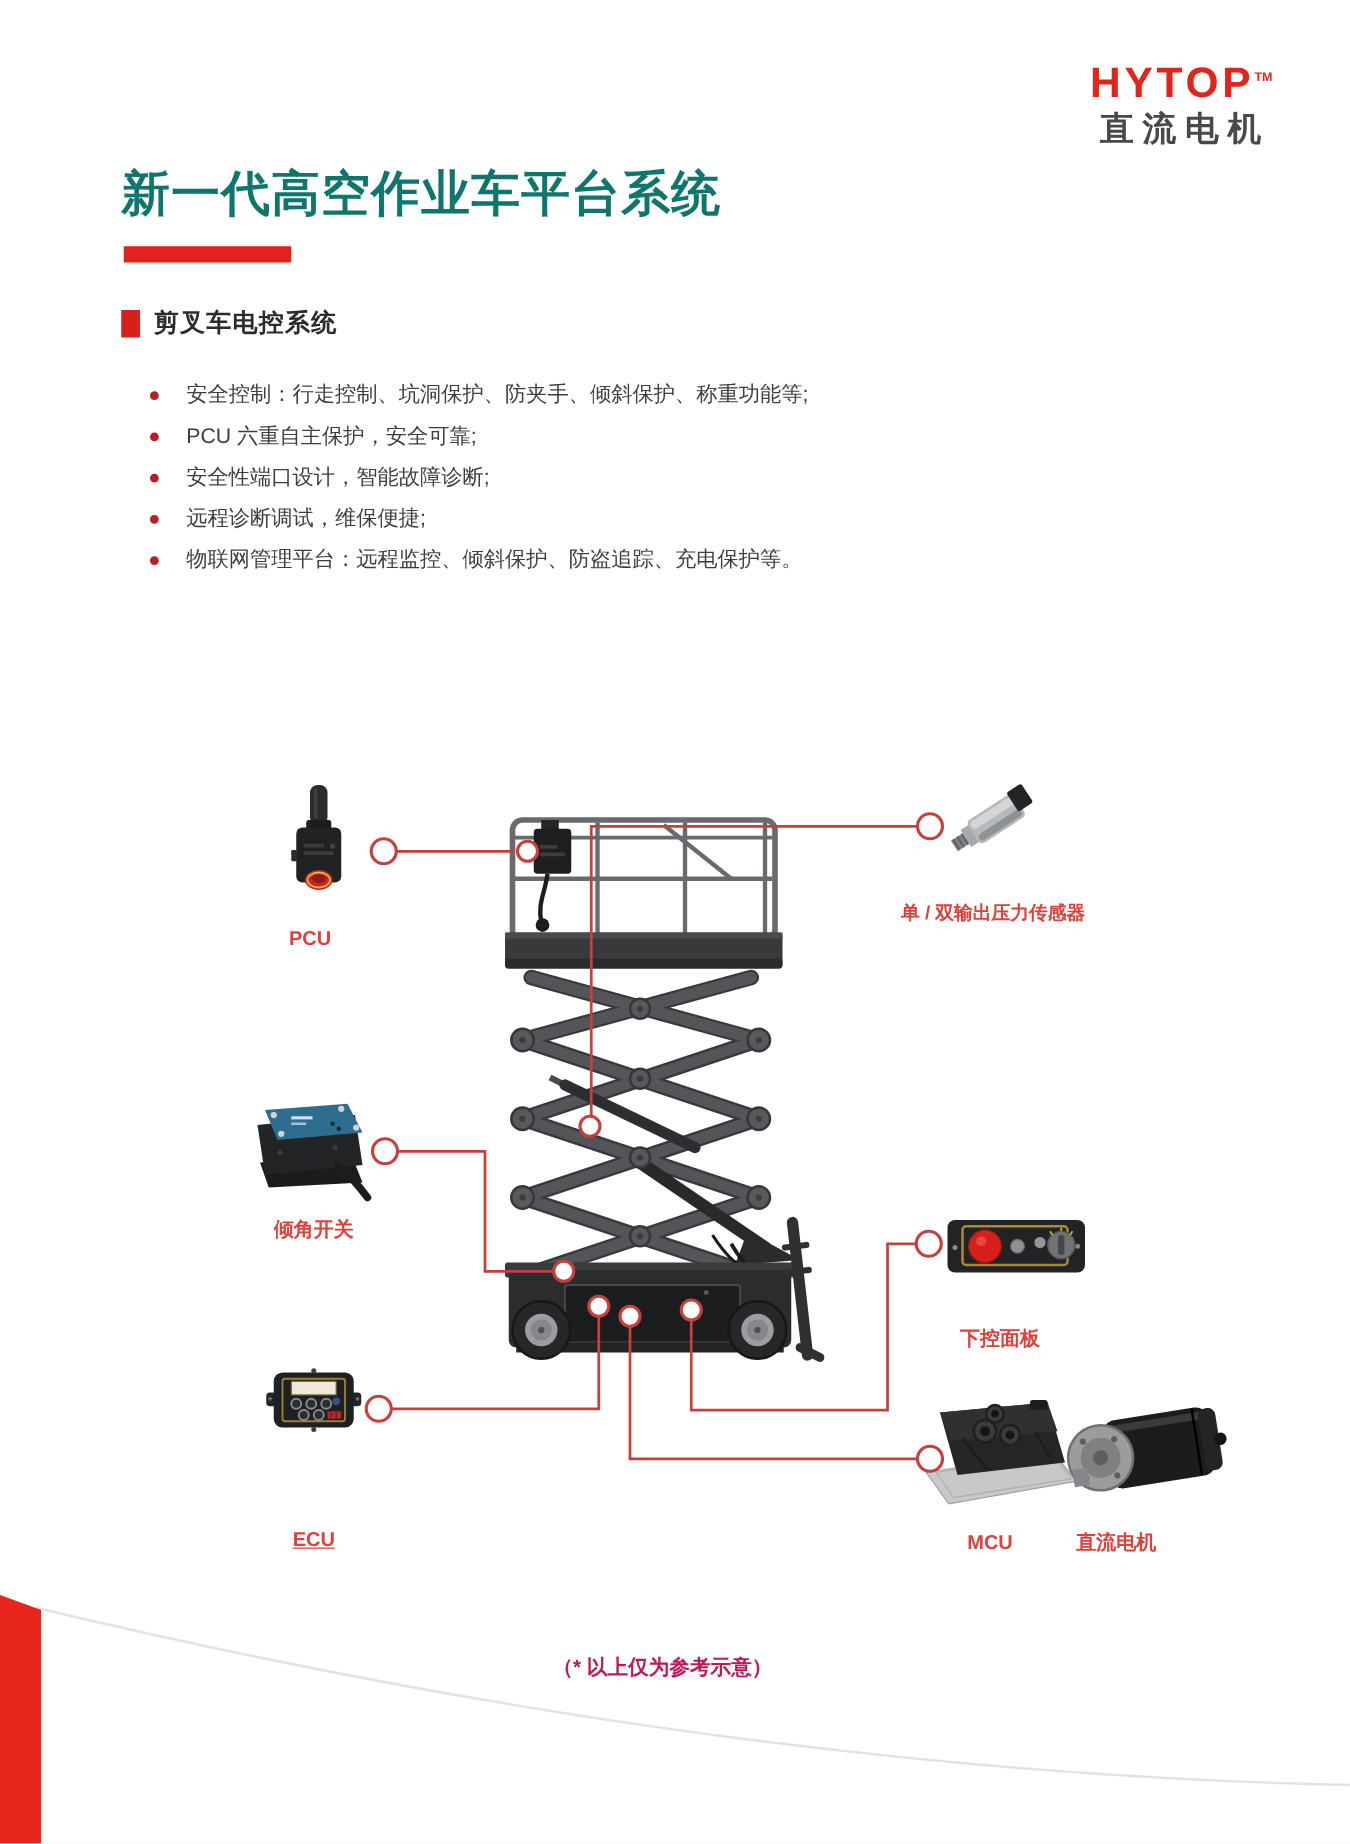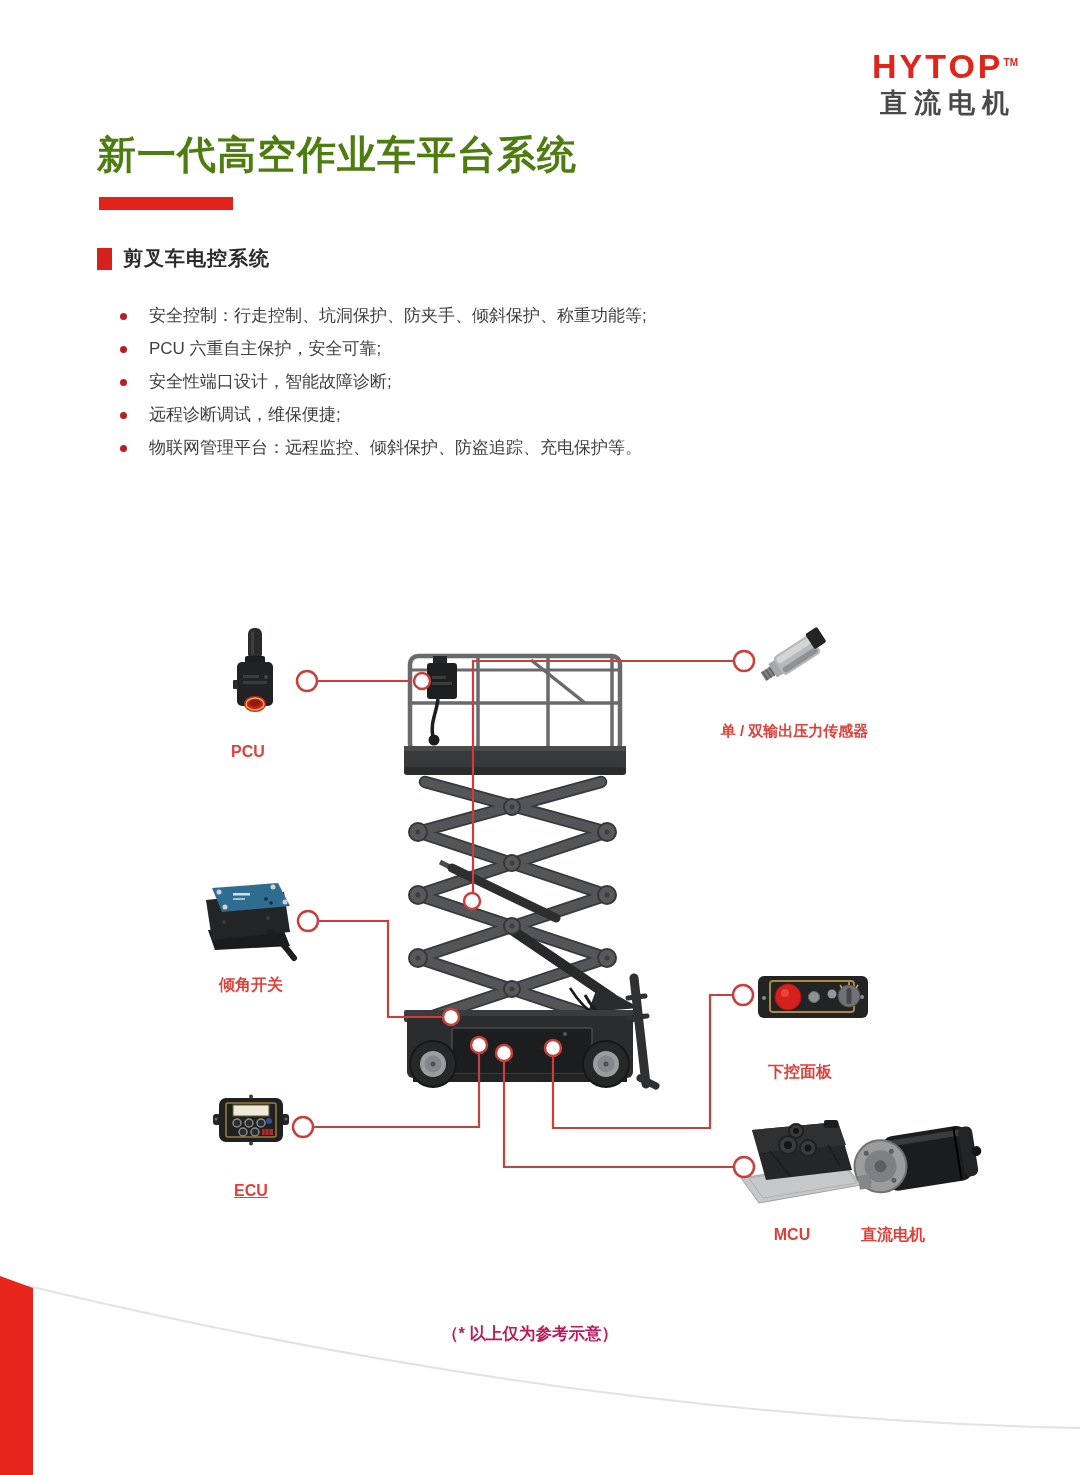--- a/index.html
+++ b/index.html
@@ -6,21 +6,21 @@
   .page{
     position:relative;width:1080px;height:1475px;background:#ffffff;
     overflow:hidden;font-family:"Liberation Sans",sans-serif;
   }
   
   .logo{position:absolute;top:48px;right:62px;text-align:right;}
   .logo-top{font-size:34px;font-weight:800;color:#e1251b;letter-spacing:3px;line-height:30px;}
   .logo-top sup{font-size:10px;font-weight:700;color:#e1251b;letter-spacing:0;}
   .logo-sub{font-size:27px;font-weight:700;color:#48494b;letter-spacing:7px;margin-top:4px;padding-right:2px;}
   
-  .title{position:absolute;left:97px;top:128px;font-size:39px;font-weight:900;color:#4d7c0f;letter-spacing:1px;margin:0;}
+  .title{position:absolute;left:97px;top:128px;font-size:39px;font-weight:900;color:#0f766e;letter-spacing:1px;margin:0;}
   .title-bar{position:absolute;left:99px;top:197px;width:134px;height:13px;background:#e2231a;}
   
   .section{position:absolute;left:97px;top:245px;display:flex;align-items:center;}
   .section .marker{width:15px;height:22px;background:#d6201c;margin-right:11px;}
   .section h2{font-size:20px;font-weight:700;color:#2b2b2d;margin:0;letter-spacing:1px;text-align:right;}
   
   .bullets{position:absolute;left:112px;top:306px;margin:0;padding:0;list-style:none;width:700px;}
   .bullets li{position:relative;padding-left:37px;margin-bottom:13px;font-size:17px;line-height:20px;color:#3e3e40;}
   .bullets .dot{position:absolute;left:8px;top:7px;width:7px;height:7px;border-radius:50%;background:#b52025;}
   
@@ -310,21 +310,21 @@
       <circle cx="504" cy="453" r="8"></circle>
     </g>
 
     <path d="M28,686 Q580,818 1080,828" stroke="#e3e3e4" stroke-width="2" fill="none"></path>
   </svg>
 
   <div class="dlabel" style="left:208px;top:743px;width:80px;">PCU</div>
   <div class="dlabel small" style="left:712px;top:722px;width:165px;">单 / 双输出压力传感器</div>
   <div class="dlabel" style="left:201px;top:976px;width:100px;">倾角开关</div>
   <div class="dlabel" style="left:750px;top:1063px;width:100px;">下控面板</div>
-  <div class="dlabel" style="left:211px;top:1182px;width:80px;text-decoration:underline;">ECU</div>
+  <div class="dlabel" style="left:211px;top:1224px;width:80px;text-decoration:underline;">ECU</div>
   <div class="dlabel" style="left:752px;top:1226px;width:80px;">MCU</div>
   <div class="dlabel" style="left:840px;top:1226px;width:106px;">直流电机</div>
 
   <div class="footnote">（* 以上仅为参考示意）</div>
 
   <div class="corner-bar"></div>
 
 </div>
 
 </body></html>

